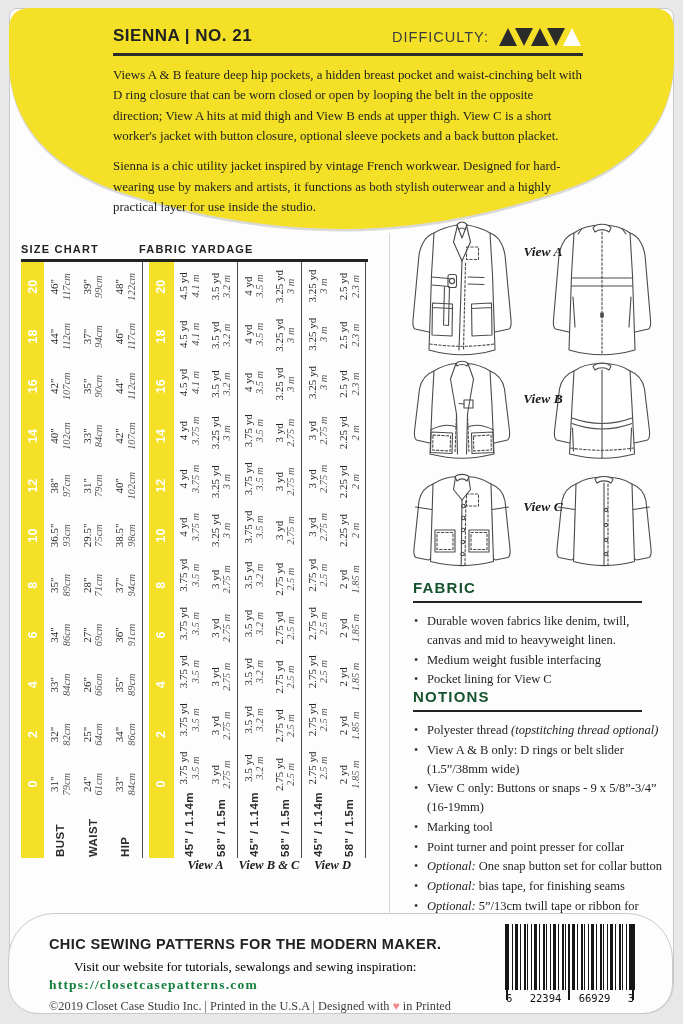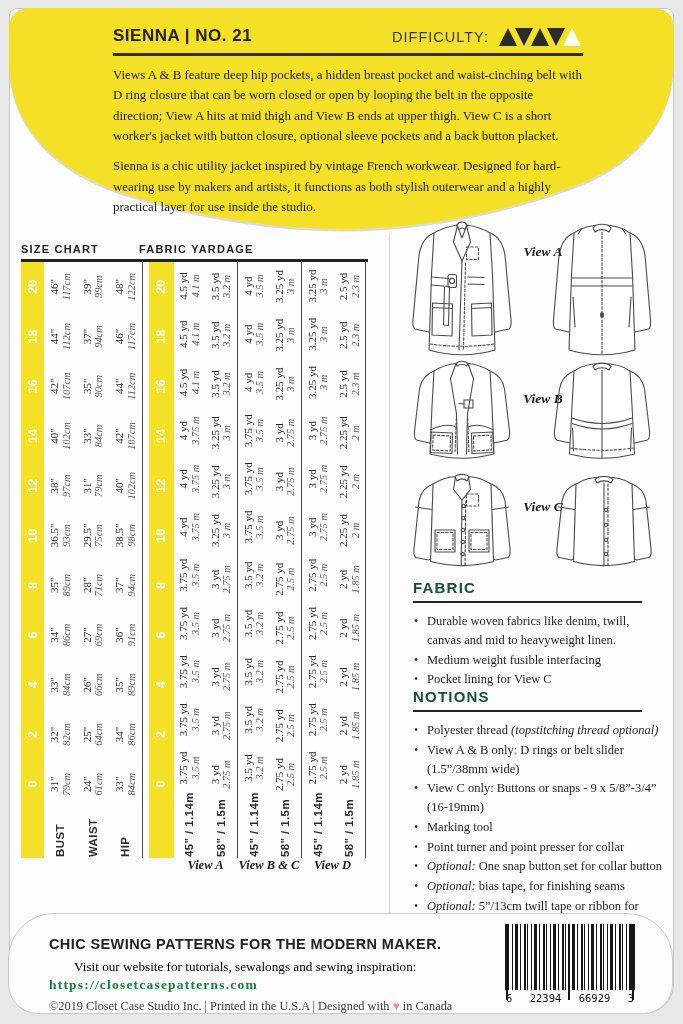--- a/index.html
+++ b/index.html
@@ -695,21 +695,21 @@
         <li><em>Optional:</em><span> One snap button set for collar button</span></li>
         <li><em>Optional:</em><span> bias tape, for finishing seams</span></li>
         <li><em>Optional:</em><span> 5”/13cm twill tape or ribbon for hanging hook loop</span></li>
       </ul>
   </div>
 
   <div class="footer-flap"></div>
   <div class="tagline">CHIC SEWING PATTERNS FOR THE MODERN MAKER.</div>
   <div class="web-intro">Visit our website for tutorials, sewalongs and sewing inspiration:</div>
   <div class="web-url">https://closetcasepatterns.com</div>
-  <div class="copyright"><span>©2019 Closet Case Studio Inc. | Printed in the U.S.A | Designed with </span><span class="heart">♥</span><span> in Canada</span></div>
+  <div class="copyright"><span>©2019 Closet Case Studio Inc. | Printed in the U.S.A | Designed with </span><span class="heart">♥</span><span> in Printed</span></div>
   <div class="barcode">
     <div class="barcode-bars">
       <div class="guard" style="left:1px;"></div>
       <div class="guard" style="left:63px;"></div>
       <div class="guard" style="right:1px;"></div>
     </div>
     <div class="barcode-digits" id="barcode-digits">
         <span>6</span>
         <span>22394</span>
         <span>66929</span>

